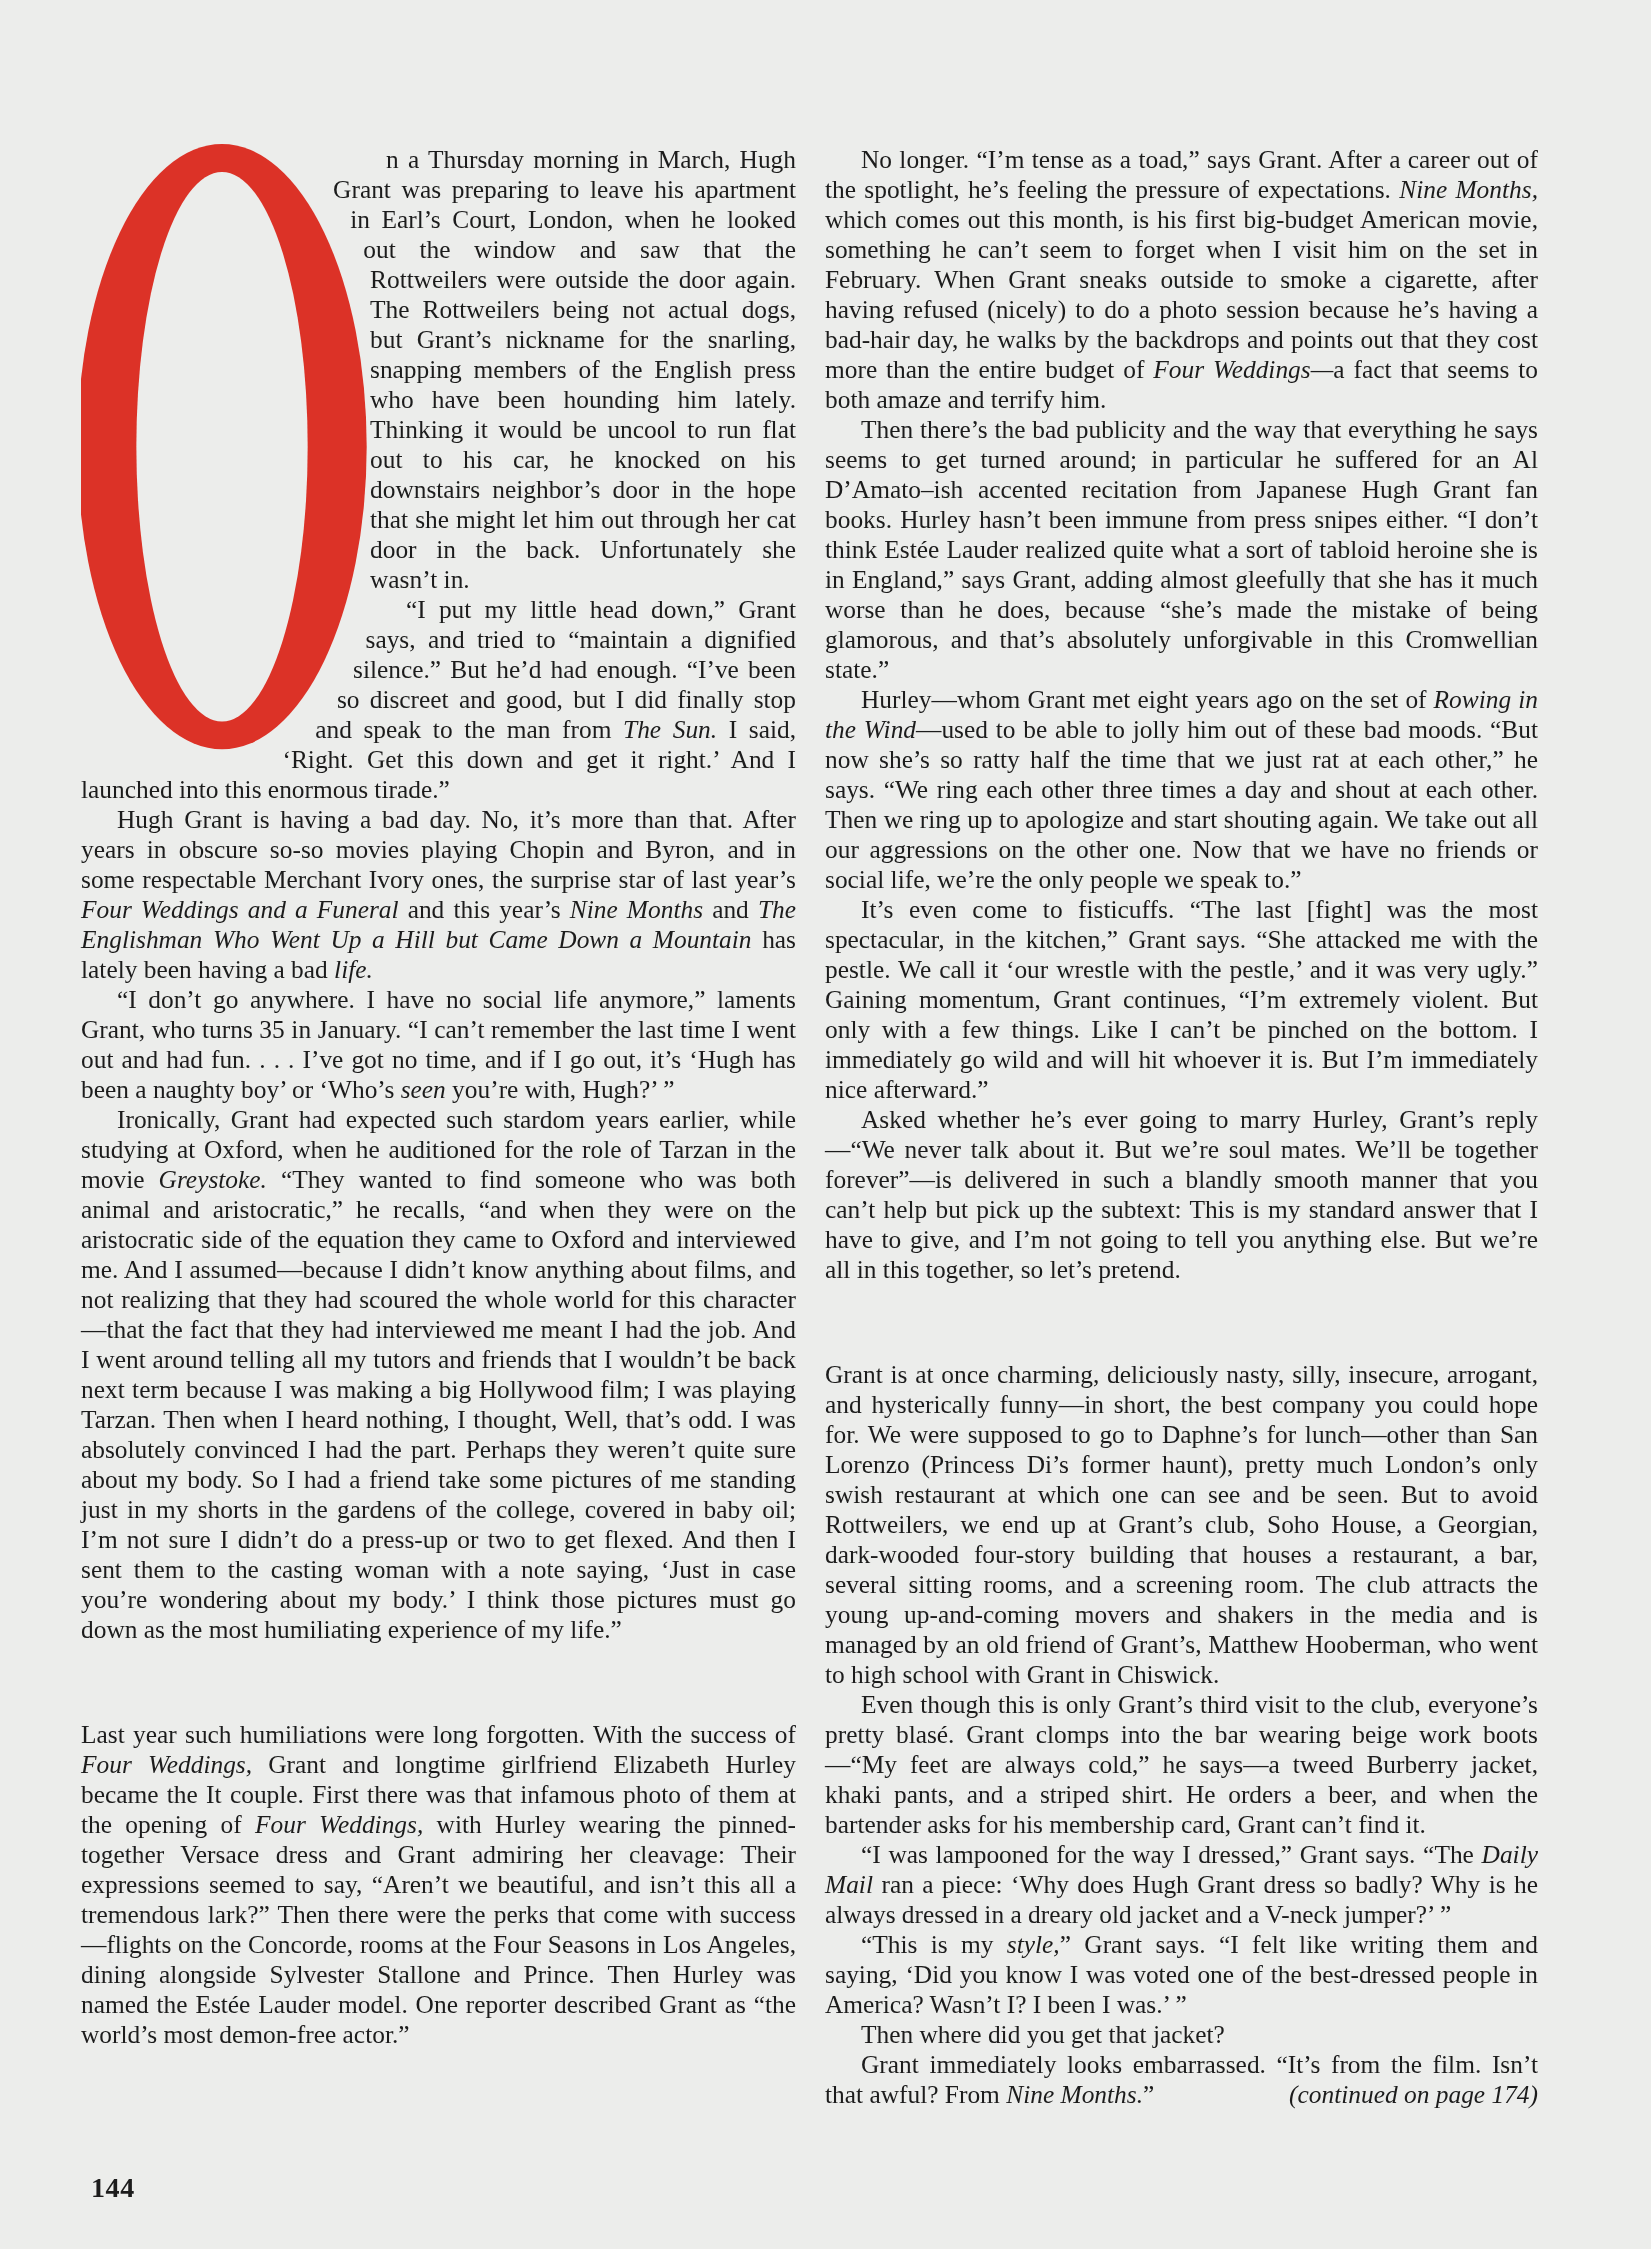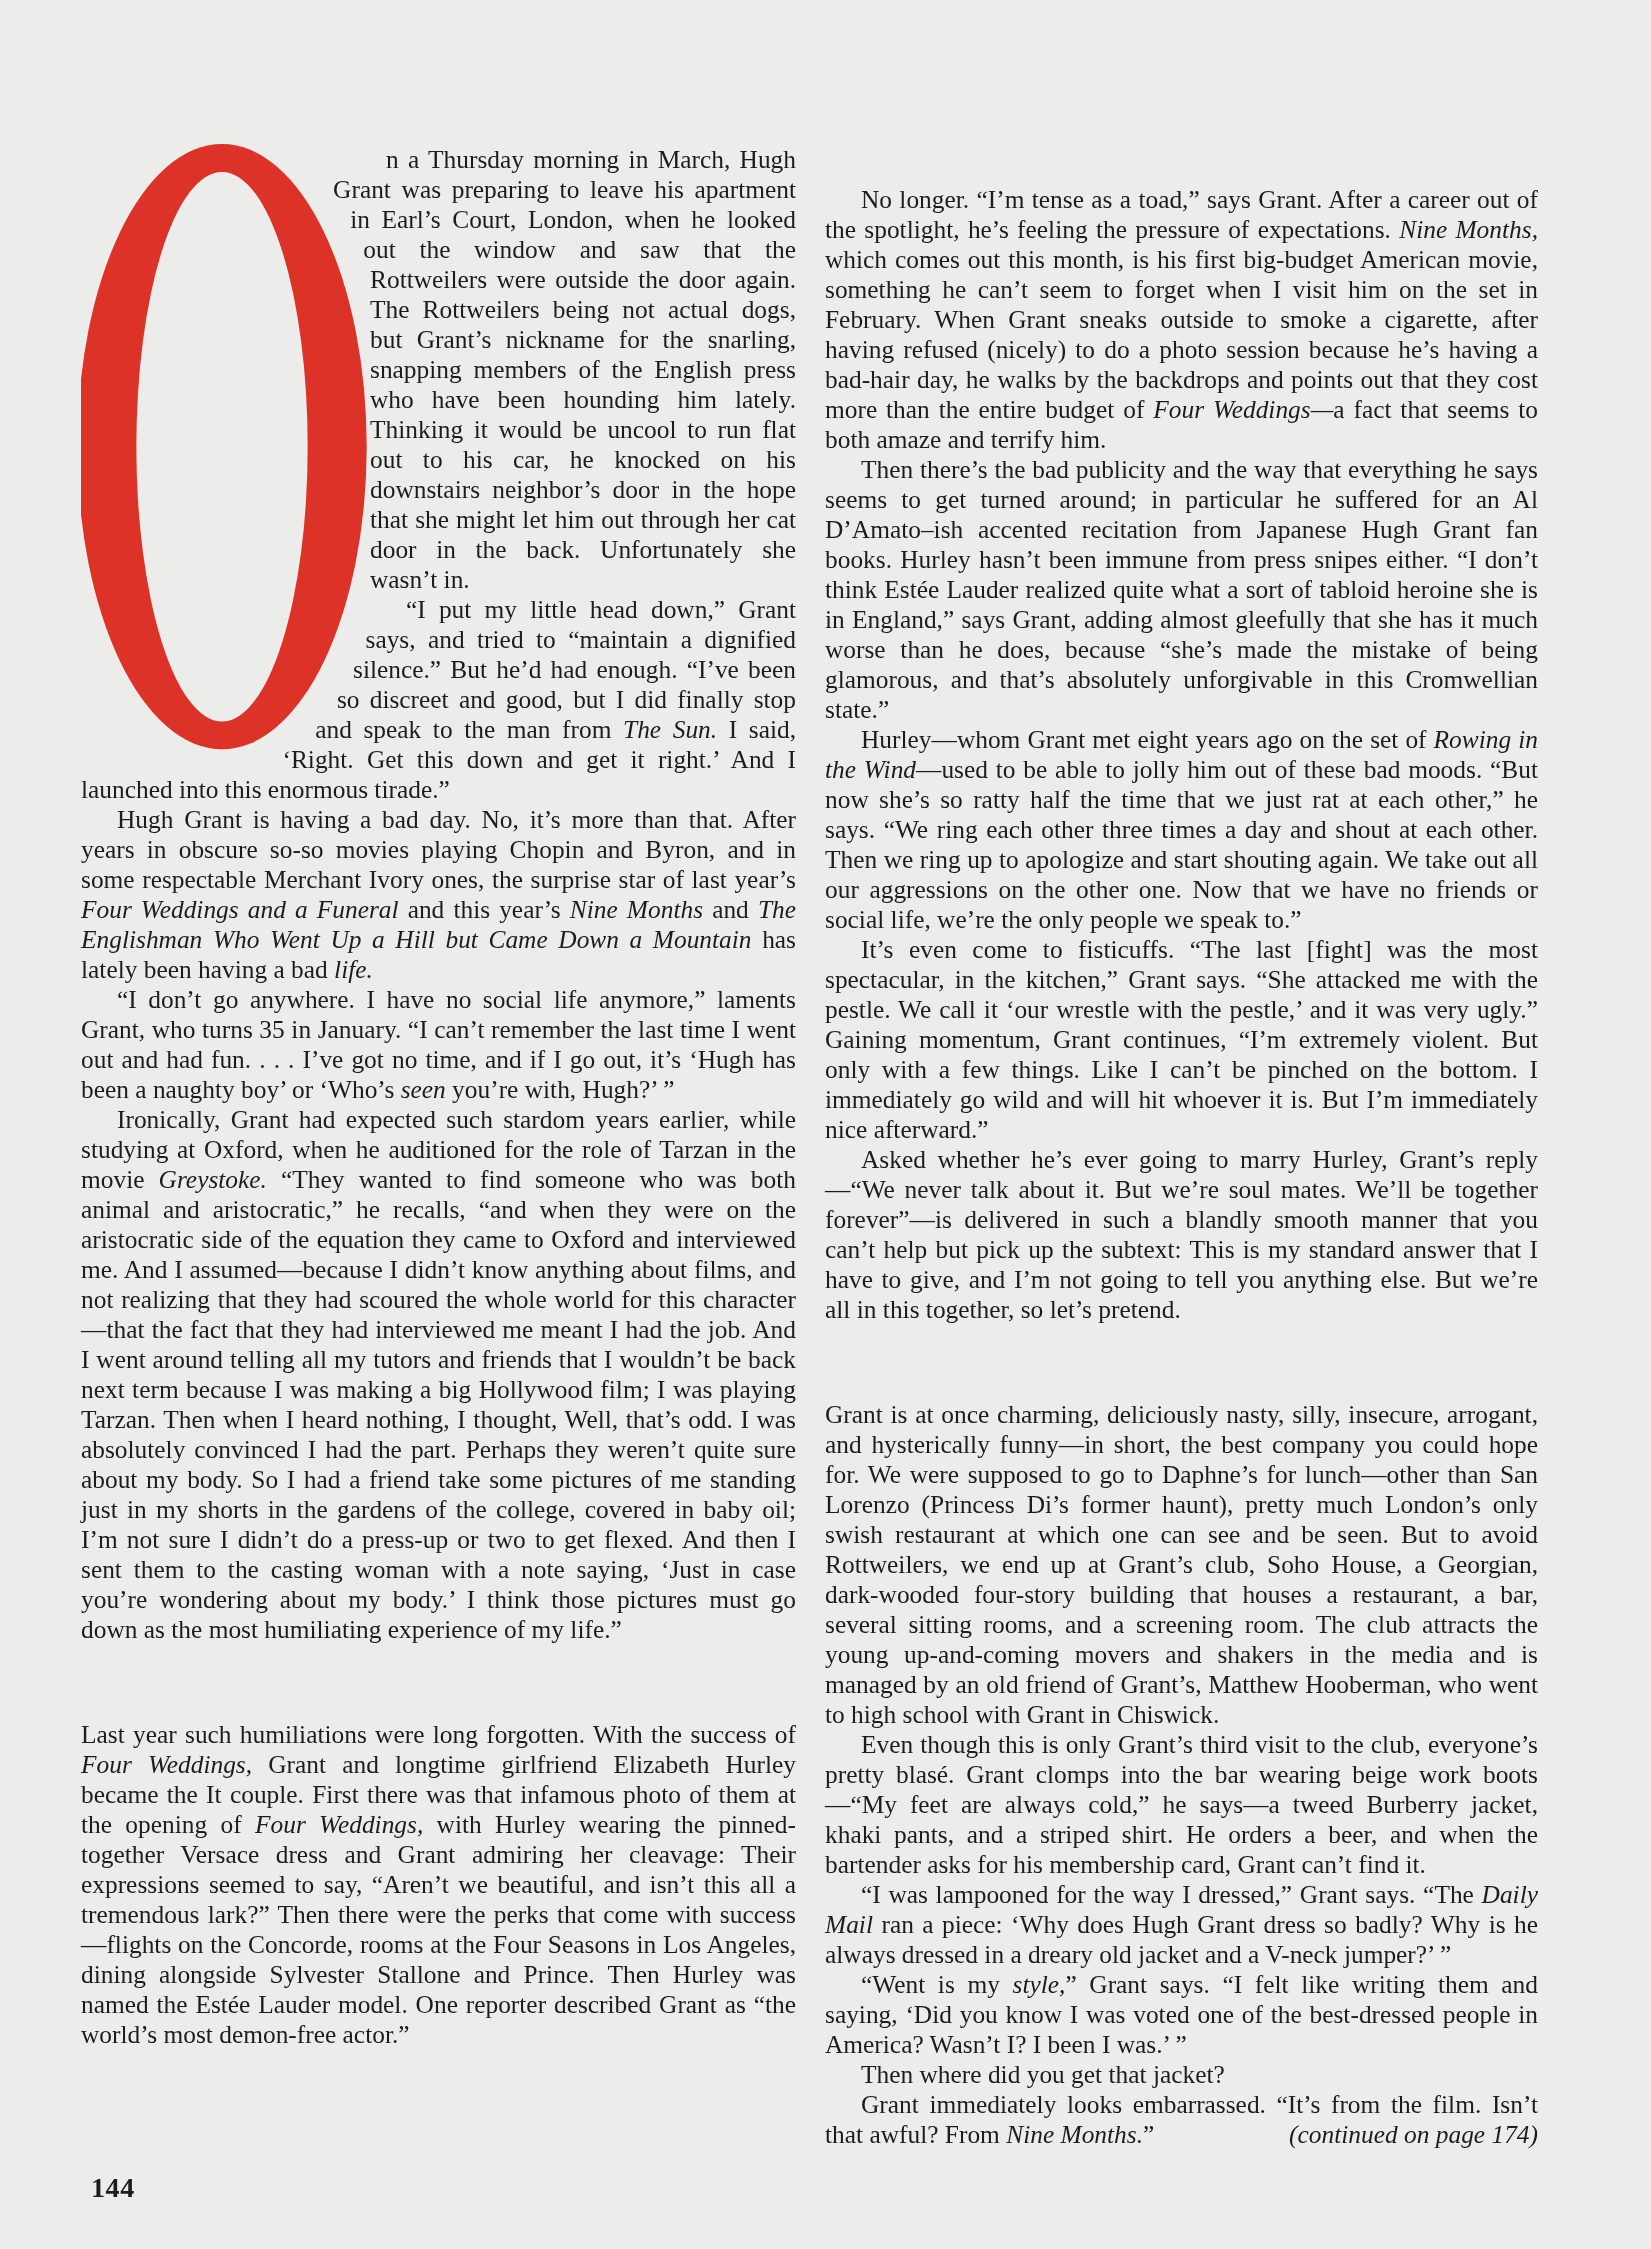--- a/index.html
+++ b/index.html
@@ -16,21 +16,21 @@
     position:absolute;left:81px;top:144px;
     width:1457px;
     display:flex;
   }
   .col{
     font-size:25.4px;
     line-height:30px;
     text-align:justify;
   }
   .col-left{width:715px;margin-right:29px;}
-  .col-right{width:713px;margin-top:40px;}
+  .col-right{width:713px;}
   p.para{margin:0;padding:0;}
   p.indent{text-indent:36px;}
   p.gap{margin-top:75px;}
   p.has-dropcap{text-indent:76px;}
   .dropcap-float{
     float:left;
     width:289px;height:606px;
     shape-outside:ellipse(159px 303px at 141px 303px);
     shape-margin:14px;
     text-indent:0;
@@ -63,20 +63,20 @@
       </section>
     <section class="col col-right">
         <p class="para indent"><span>No longer. “I’m tense as a toad,” says Grant. After a career out of the spotlight, he’s feeling the pressure of expectations. </span><span class="it">Nine Months,</span><span> which comes out this month, is his first big-budget American movie, something he can’t seem to forget when I visit him on the set in February. When Grant sneaks outside to smoke a cigarette, after having refused (nicely) to do a photo session because he’s having a bad-hair day, he walks by the backdrops and points out that they cost more than the entire budget of </span><span class="it">Four Weddings—</span><span>a fact that seems to both amaze and terrify him.</span></p>
         <p class="para indent"><span>Then there’s the bad publicity and the way that everything he says seems to get turned around; in particular he suffered for an Al D’Amato–ish accented recitation from Japanese Hugh Grant fan books. Hurley hasn’t been immune from press snipes either. “I don’t think Estée Lauder realized quite what a sort of tabloid heroine she is in England,” says Grant, adding almost gleefully that she has it much worse than he does, because “she’s made the mistake of being glamorous, and that’s absolutely unforgivable in this Cromwellian state.”</span></p>
         <p class="para indent"><span>Hurley—whom Grant met eight years ago on the set of </span><span class="it">Rowing in the Wind</span><span>—used to be able to jolly him out of these bad moods. “But now she’s so ratty half the time that we just rat at each other,” he says. “We ring each other three times a day and shout at each other. Then we ring up to apologize and start shouting again. We take out all our aggressions on the other one. Now that we have no friends or social life, we’re the only people we speak to.”</span></p>
         <p class="para indent"><span>It’s even come to fisticuffs. “The last [fight] was the most spectacular, in the kitchen,” Grant says. “She attacked me with the pestle. We call it ‘our wrestle with the pestle,’ and it was very ugly.” Gaining momentum, Grant continues, “I’m extremely violent. But only with a few things. Like I can’t be pinched on the bottom. I immediately go wild and will hit whoever it is. But I’m immediately nice afterward.”</span></p>
         <p class="para indent"><span>Asked whether he’s ever going to marry Hurley, Grant’s reply—“We never talk about it. But we’re soul mates. We’ll be together forever”—is delivered in such a blandly smooth manner that you can’t help but pick up the subtext: This is my standard answer that I have to give, and I’m not going to tell you anything else. But we’re all in this together, so let’s pretend.</span></p>
         <p class="para gap"><span>Grant is at once charming, deliciously nasty, silly, insecure, arrogant, and hysterically funny—in short, the best company you could hope for. We were supposed to go to Daphne’s for lunch—other than San Lorenzo (Princess Di’s former haunt), pretty much London’s only swish restaurant at which one can see and be seen. But to avoid Rottweilers, we end up at Grant’s club, Soho House, a Georgian, dark-wooded four-story building that houses a restaurant, a bar, several sitting rooms, and a screening room. The club attracts the young up-and-coming movers and shakers in the media and is managed by an old friend of Grant’s, Matthew Hooberman, who went to high school with Grant in Chiswick.</span></p>
         <p class="para indent"><span>Even though this is only Grant’s third visit to the club, everyone’s pretty blasé. Grant clomps into the bar wearing beige work boots—“My feet are always cold,” he says—a tweed Burberry jacket, khaki pants, and a striped shirt. He orders a beer, and when the bartender asks for his membership card, Grant can’t find it.</span></p>
         <p class="para indent"><span>“I was lampooned for the way I dressed,” Grant says. “The </span><span class="it">Daily Mail</span><span> ran a piece: ‘Why does Hugh Grant dress so badly? Why is he always dressed in a dreary old jacket and a V-neck jumper?’ ”</span></p>
-        <p class="para indent"><span>“Went is my </span><span class="it">style,</span><span>” Grant says. “I felt like writing them and saying, ‘Did you know I was voted one of the best-dressed people in America? Wasn’t I? I been I was.’ ”</span></p>
+        <p class="para indent"><span>“This is my </span><span class="it">style,</span><span>” Grant says. “I felt like writing them and saying, ‘Did you know I was voted one of the best-dressed people in America? Wasn’t I? I been I was.’ ”</span></p>
         <p class="para indent"><span>Then where did you get that jacket?</span></p>
         <p class="para indent"><span>Grant immediately looks embarrassed. “It’s from the film. Isn’t that awful? From </span><span class="it">Nine Months.</span><span>” </span><span class="it cont-note">(continued on page 174)</span></p>
       </section>
   </main>
   <div class="folio">144</div>
 </div>
 
 
 </body></html>

